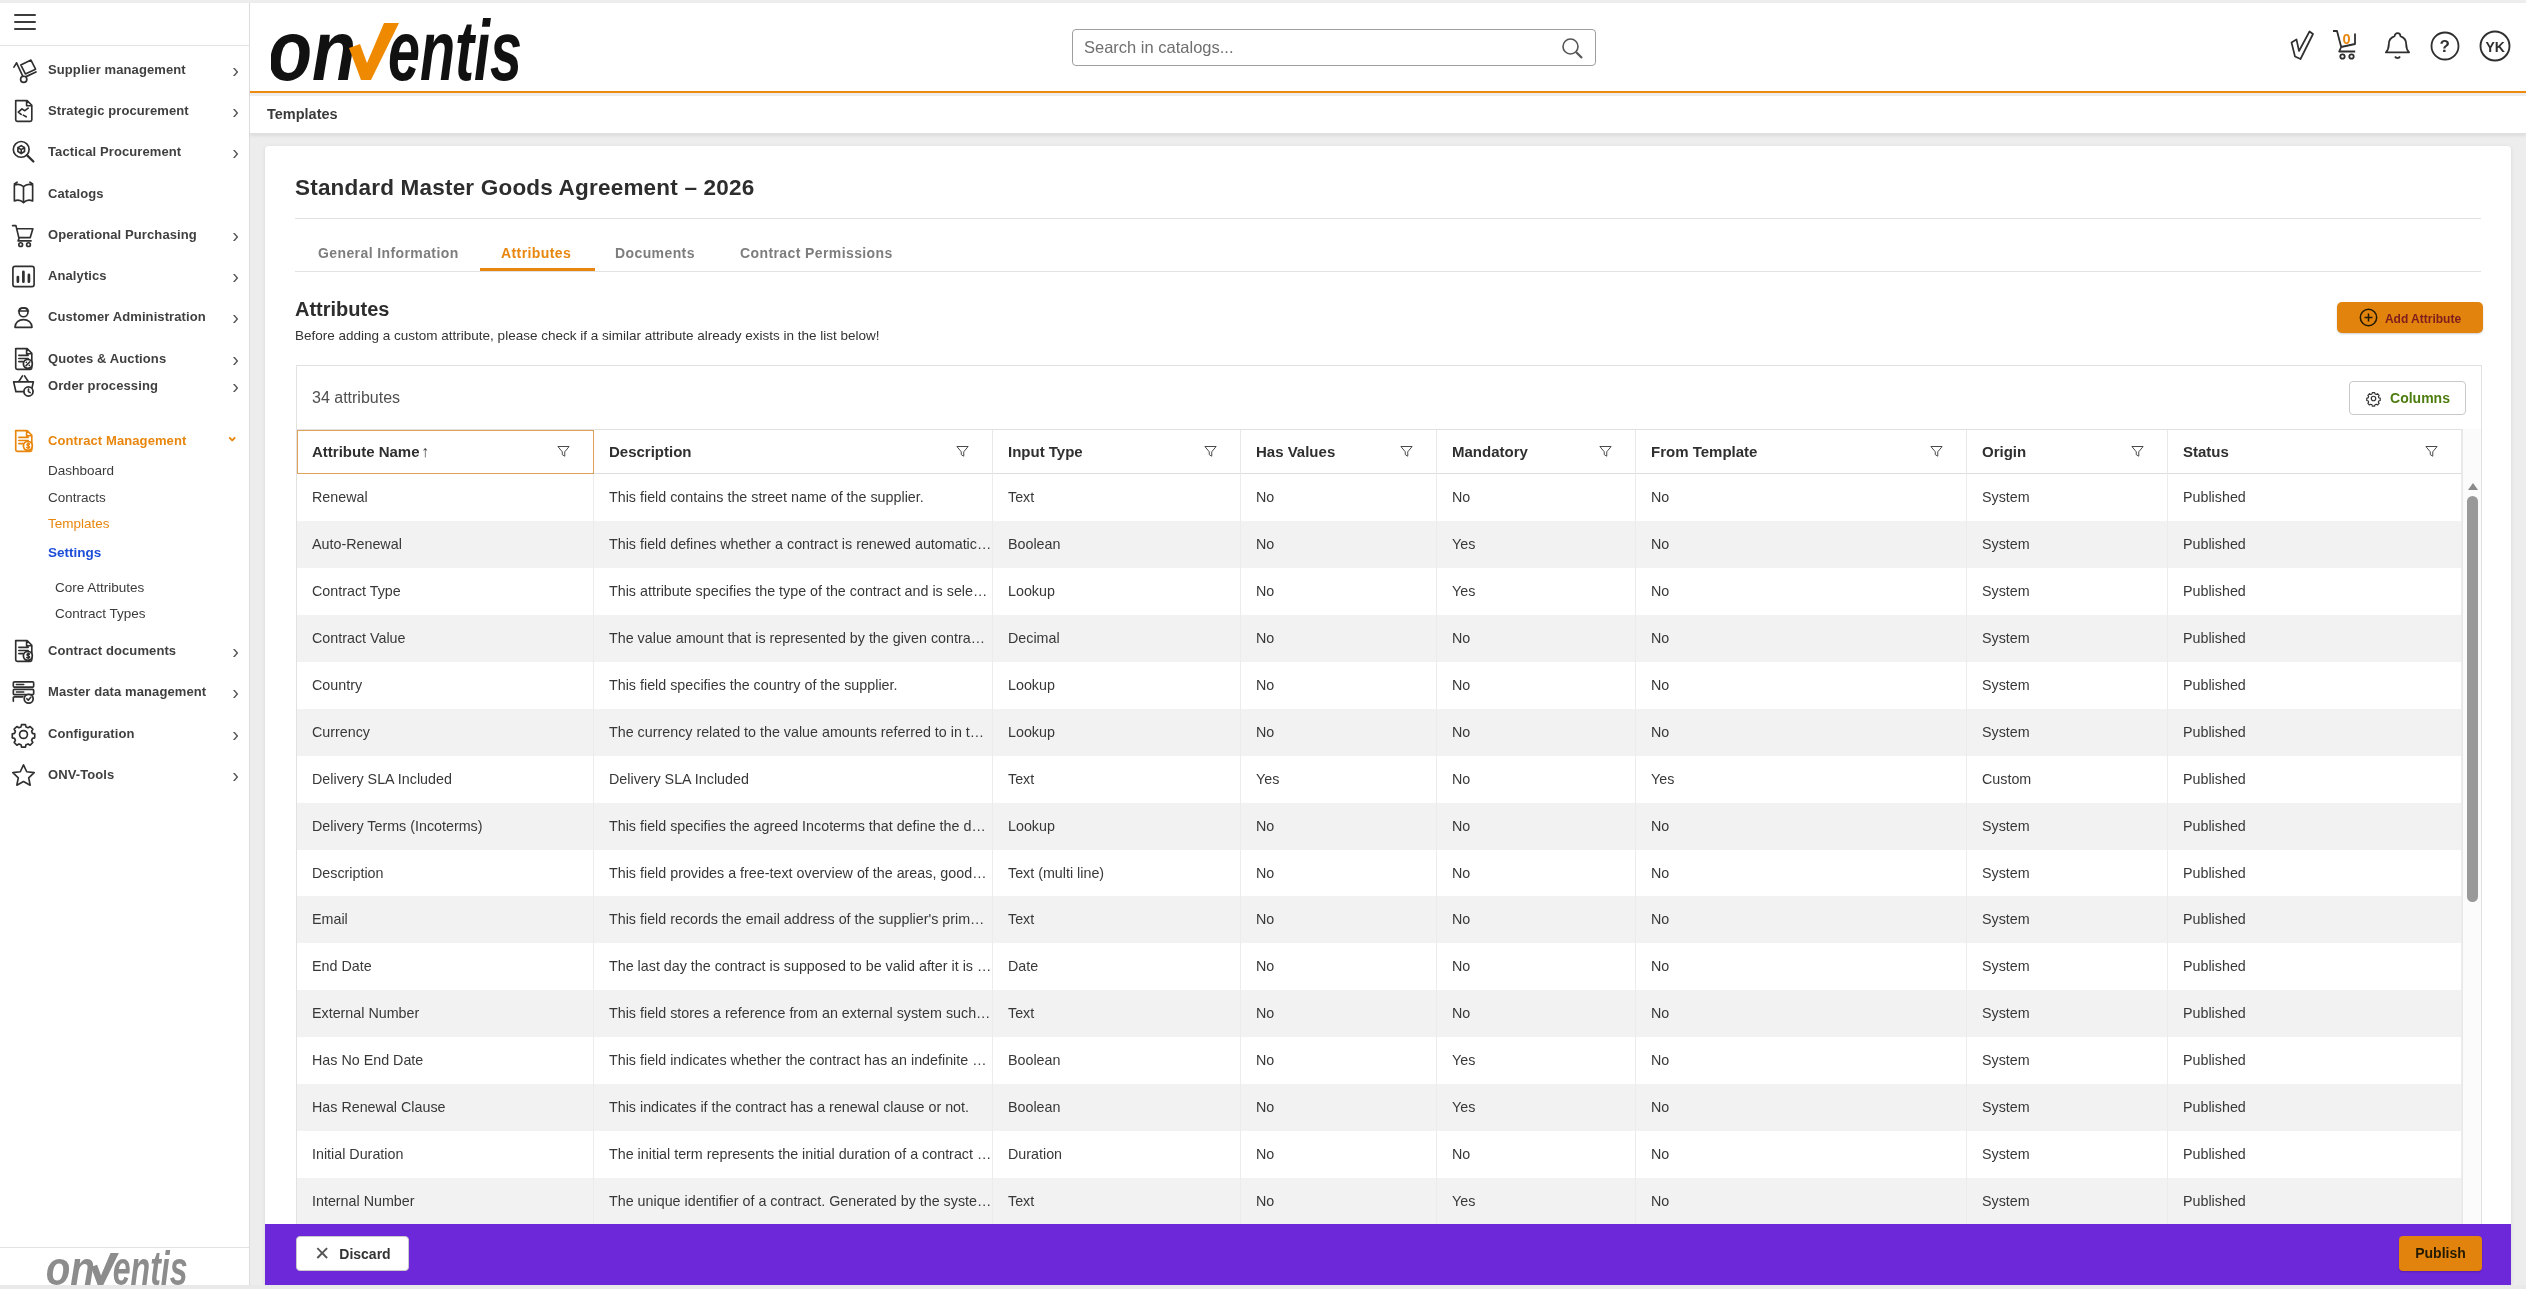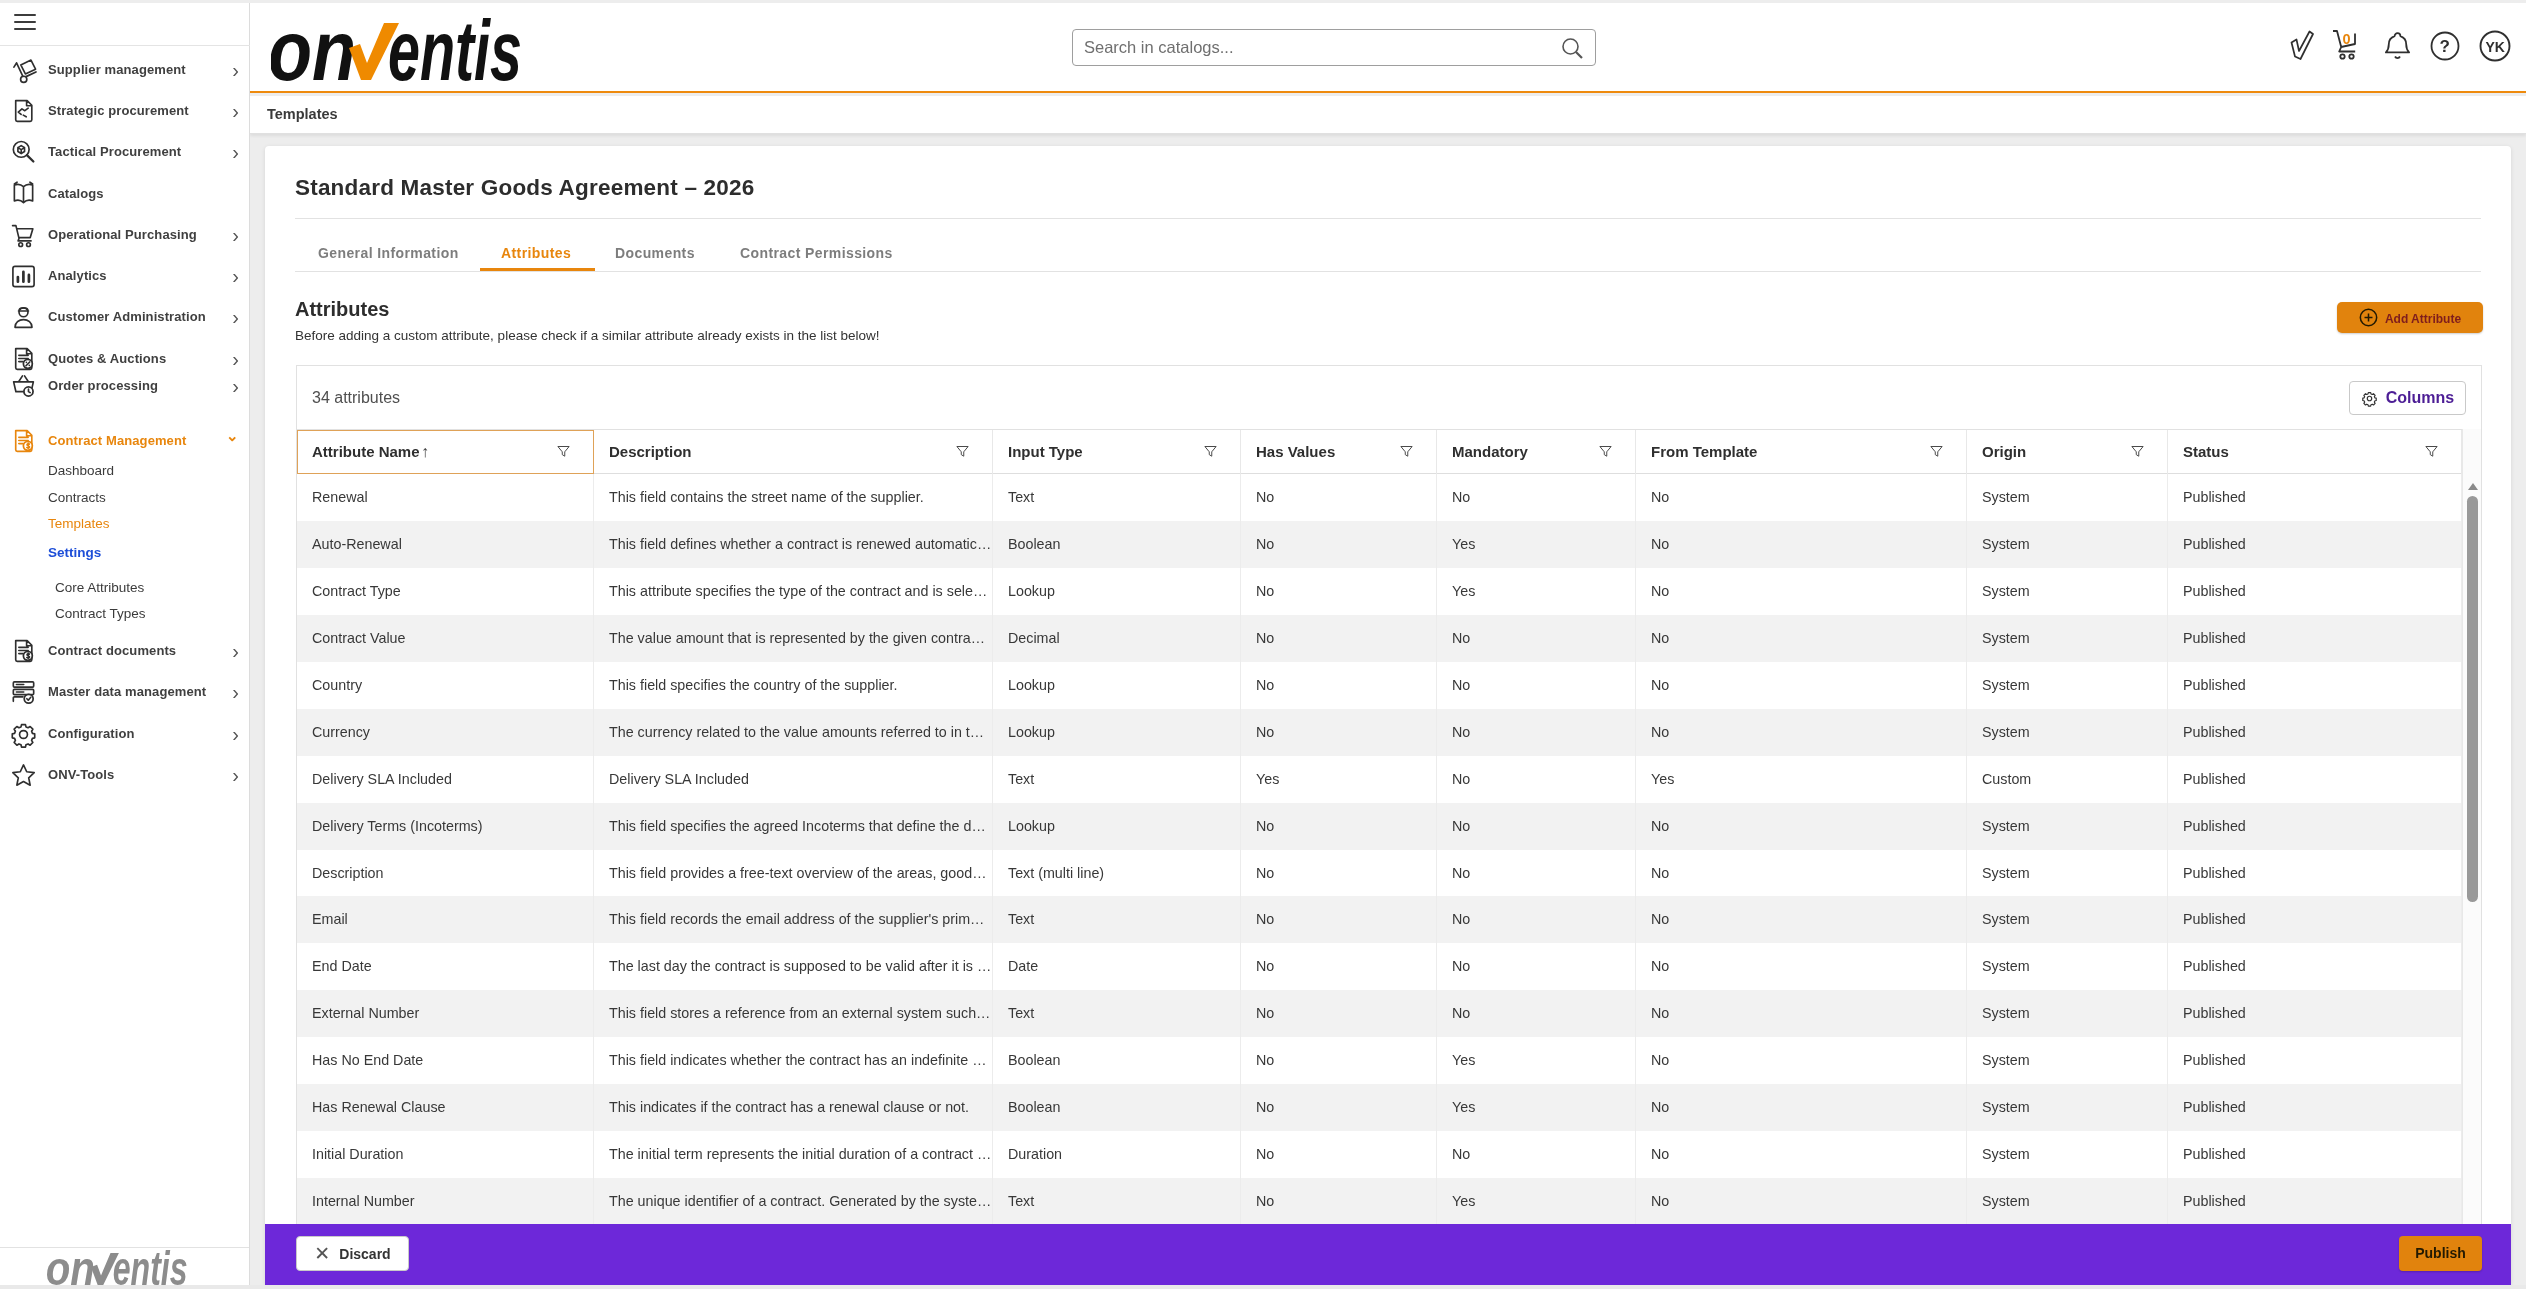--- a/index.html
+++ b/index.html
@@ -30,21 +30,21 @@
 #tdiv{position:absolute;left:30px;top:72px;width:2186px;height:1px;background:#e2e2e2}
 .tab{position:absolute;top:99px;font-size:14px;font-weight:700;color:#7d7d7d;letter-spacing:0.4px;white-space:nowrap}
 #tabline{position:absolute;left:30px;top:124.5px;width:2186px;height:1px;background:#e2e2e2}
 #tabact{position:absolute;left:215px;top:122px;width:115px;height:3px;background:#e8860d}
 #ahead{position:absolute;left:30px;top:152px;font-size:20px;font-weight:700;color:#2d2d2d}
 #asub{position:absolute;left:30px;top:182px;font-size:13.5px;color:#333}
 #addbtn{position:absolute;left:2072px;top:156px;width:146px;height:31px;background:#e1830d;border-radius:5px;color:#7f1d1d;font-size:12px;font-weight:700;text-align:center;line-height:35px;box-shadow:0 1px 2px rgba(0,0,0,0.2)}
 #addbtn svg{vertical-align:-4px;margin-right:7px}
 #tablebox{position:absolute;left:31px;top:219px;width:2186px;height:859px;border:1px solid #e1e1e1;border-bottom:none}
 #tcount{position:absolute;left:15px;top:23px;font-size:16px;color:#4f4f4f}
-#colbtn{position:absolute;left:2052px;top:15px;width:117px;height:34px;border:1px solid #c9c9c9;border-radius:4px;background:#fff;font-size:16px;font-weight:700;color:#4c1d95;text-align:center;line-height:32px}
+#colbtn{position:absolute;left:2052px;top:15px;width:117px;height:34px;border:1px solid #c9c9c9;border-radius:4px;background:#fff;font-size:14px;font-weight:700;color:#4d7c0f;text-align:center;line-height:32px}
 #colbtn svg{vertical-align:-4px;margin-right:8px}
 #thead{position:absolute;left:0;top:63px;width:2184px;height:45px;border-top:1px solid #e1e1e1;border-bottom:1px solid #dedede;background:#fff}
 .hc{position:absolute;top:0;height:44px;border-right:1px solid #e8e8e8}
 .hc.hsel{outline:1.5px solid #dfa258;outline-offset:-1.5px}
 .ht{position:absolute;left:15px;top:13px;font-size:15px;font-weight:700;color:#2f2f2f;white-space:nowrap}
 .sort{position:absolute;left:124px;top:13px;font-size:16px;color:#444}
 .fico{position:absolute;right:22px;top:14px}
 #tbody{position:absolute;left:0;top:108px;width:2184px;height:752px;overflow:hidden}
 .tr{position:absolute;left:0;width:2165px;height:46.94px;background:#fff}
 .tr.odd{background:#f2f2f2}

